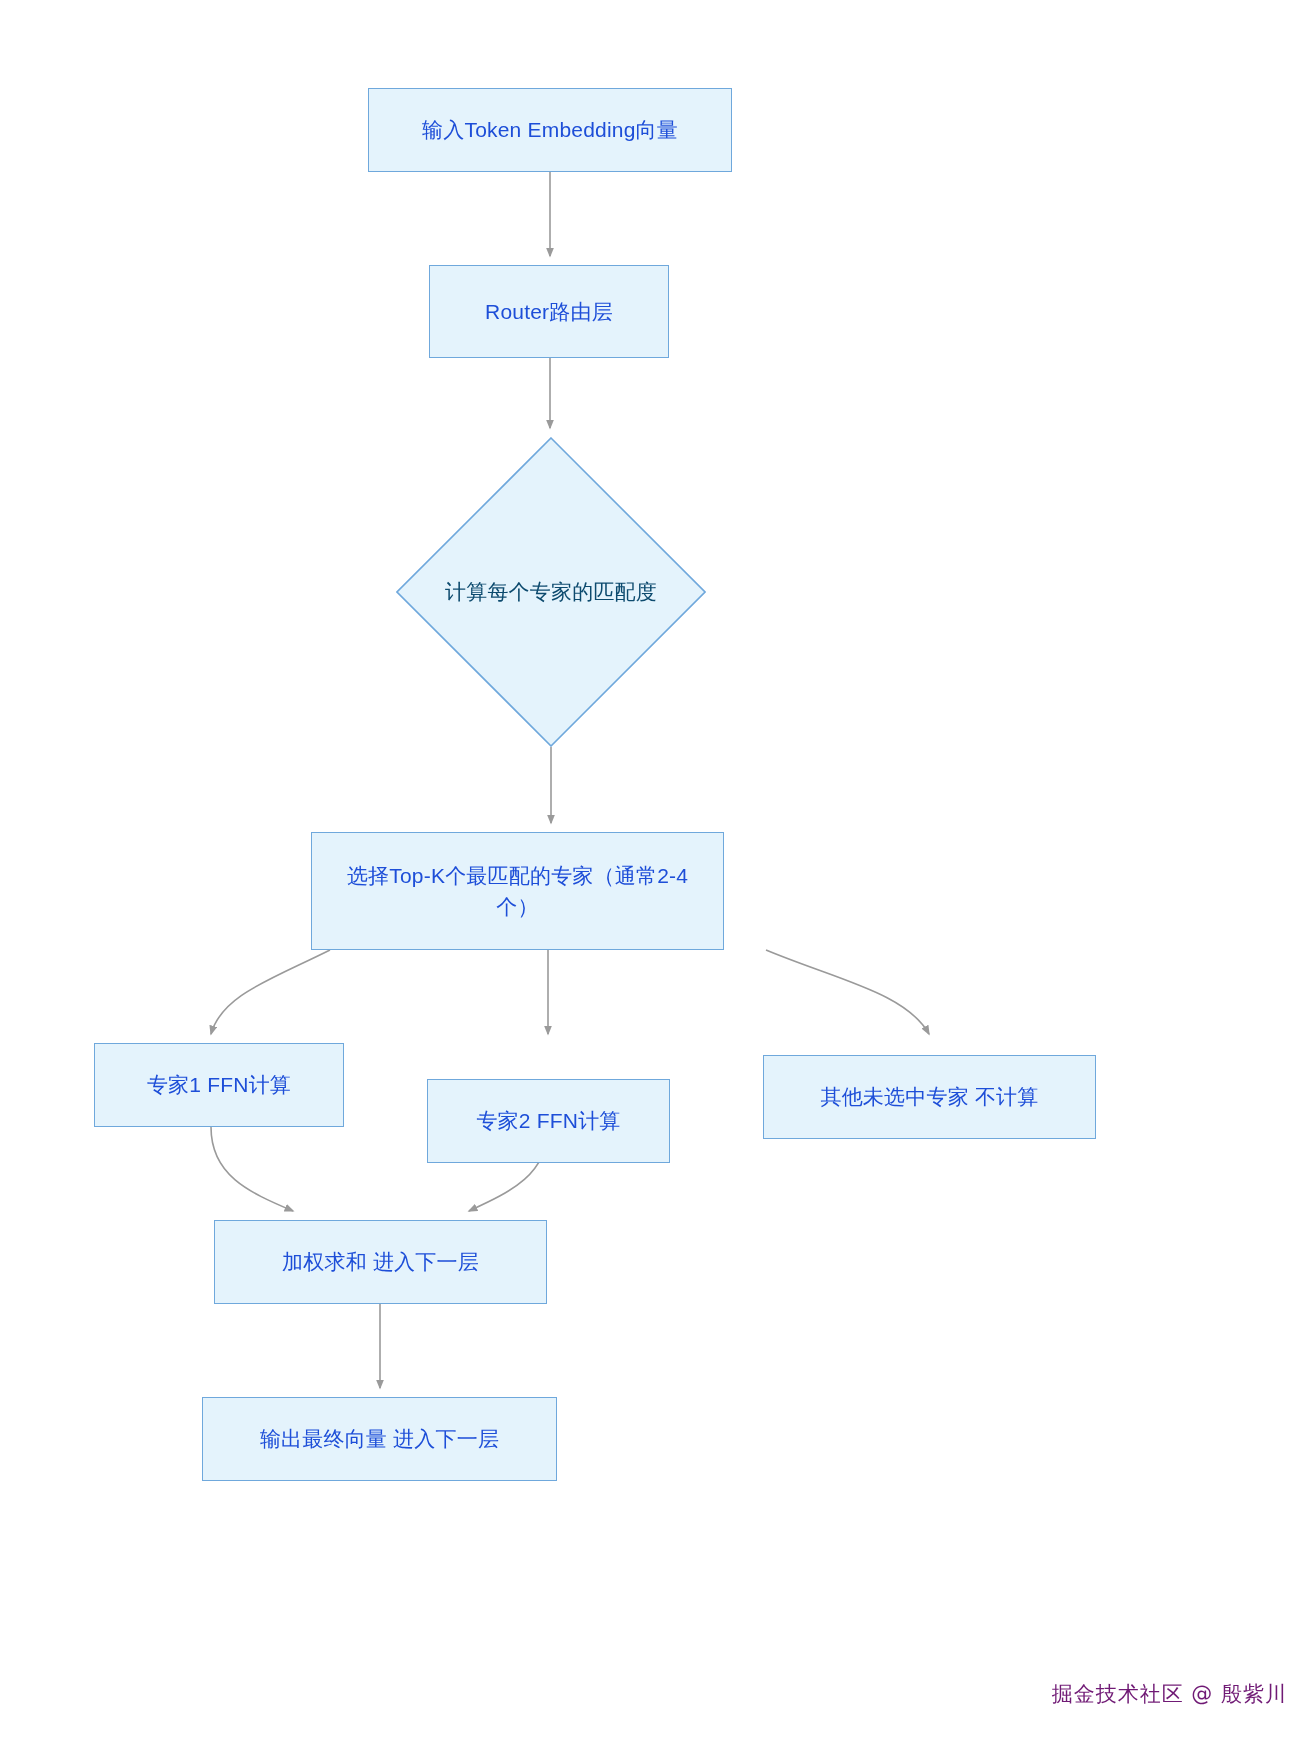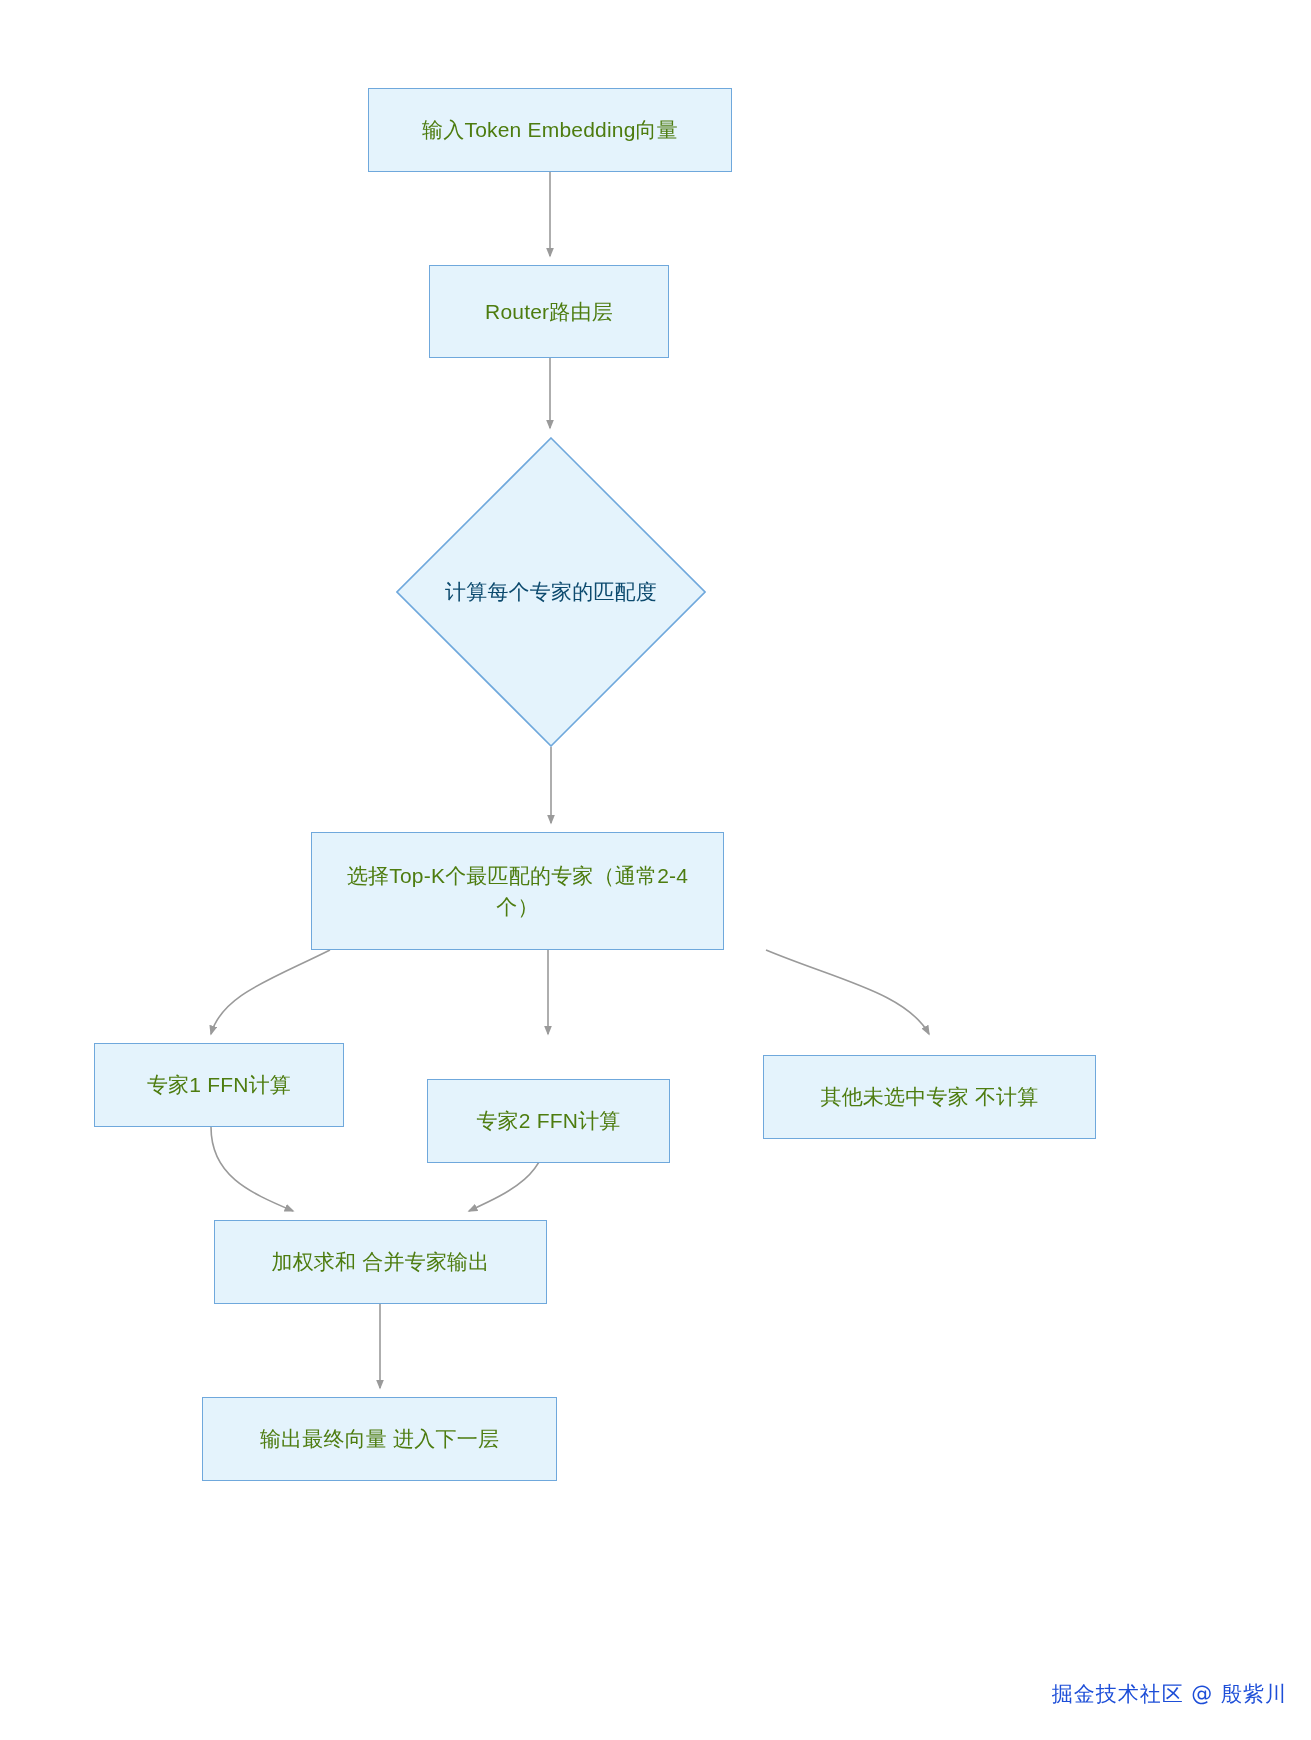--- a/index.html
+++ b/index.html
@@ -37,21 +37,21 @@
     position: absolute;
     box-sizing: border-box;
     background: #e4f3fc;
     border: 1.4px solid #6fa8dc;
     display: flex;
     align-items: center;
     justify-content: center;
     text-align: center;
     font-size: 21px;
     line-height: 1.5;
-    color: #4d7c0f;
+    color: #1d4ed8;
     padding: 1px 14px;
     letter-spacing: 0.2px;
   }
 
   .node-label {
     display: block;
     white-space: pre-line;
   }
 
   
@@ -90,21 +90,21 @@
   #node-expert2    { left: 427px; top: 1043px; width: 243px; height: 84px; margin-top: 36px; }
   #node-unselected { left: 763px; top: 1043px; width: 333px; height: 84px; margin-top: 12px; }
   #node-merge      { left: 214px; top: 1220px; width: 333px; height: 84px; }
   #node-output     { left: 202px; top: 1397px; width: 355px; height: 84px; }
 
   #watermark {
     position: absolute;
     right: 24px;
     bottom: 32px;
     font-size: 21px;
-    color: #1d4ed8;
+    color: #701a75;
     letter-spacing: 1px;
     white-space: nowrap;
     font-family: "DejaVu Sans", sans-serif;
   }
 </style>
 </head>
 <body>
 
 <div id="flow-canvas">
 
@@ -162,21 +162,21 @@
 
   <div class="node" id="node-expert2">
     <span class="node-label">专家2 FFN计算</span>
   </div>
 
   <div class="node" id="node-unselected">
     <span class="node-label">其他未选中专家 不计算</span>
   </div>
 
   <div class="node" id="node-merge">
-    <span class="node-label">加权求和 合并专家输出</span>
+    <span class="node-label">加权求和 进入下一层</span>
   </div>
 
   <div class="node" id="node-output">
     <span class="node-label">输出最终向量 进入下一层</span>
   </div>
 
   <div id="watermark">掘金技术社区 @ 殷紫川</div>
 
 </div>
 

